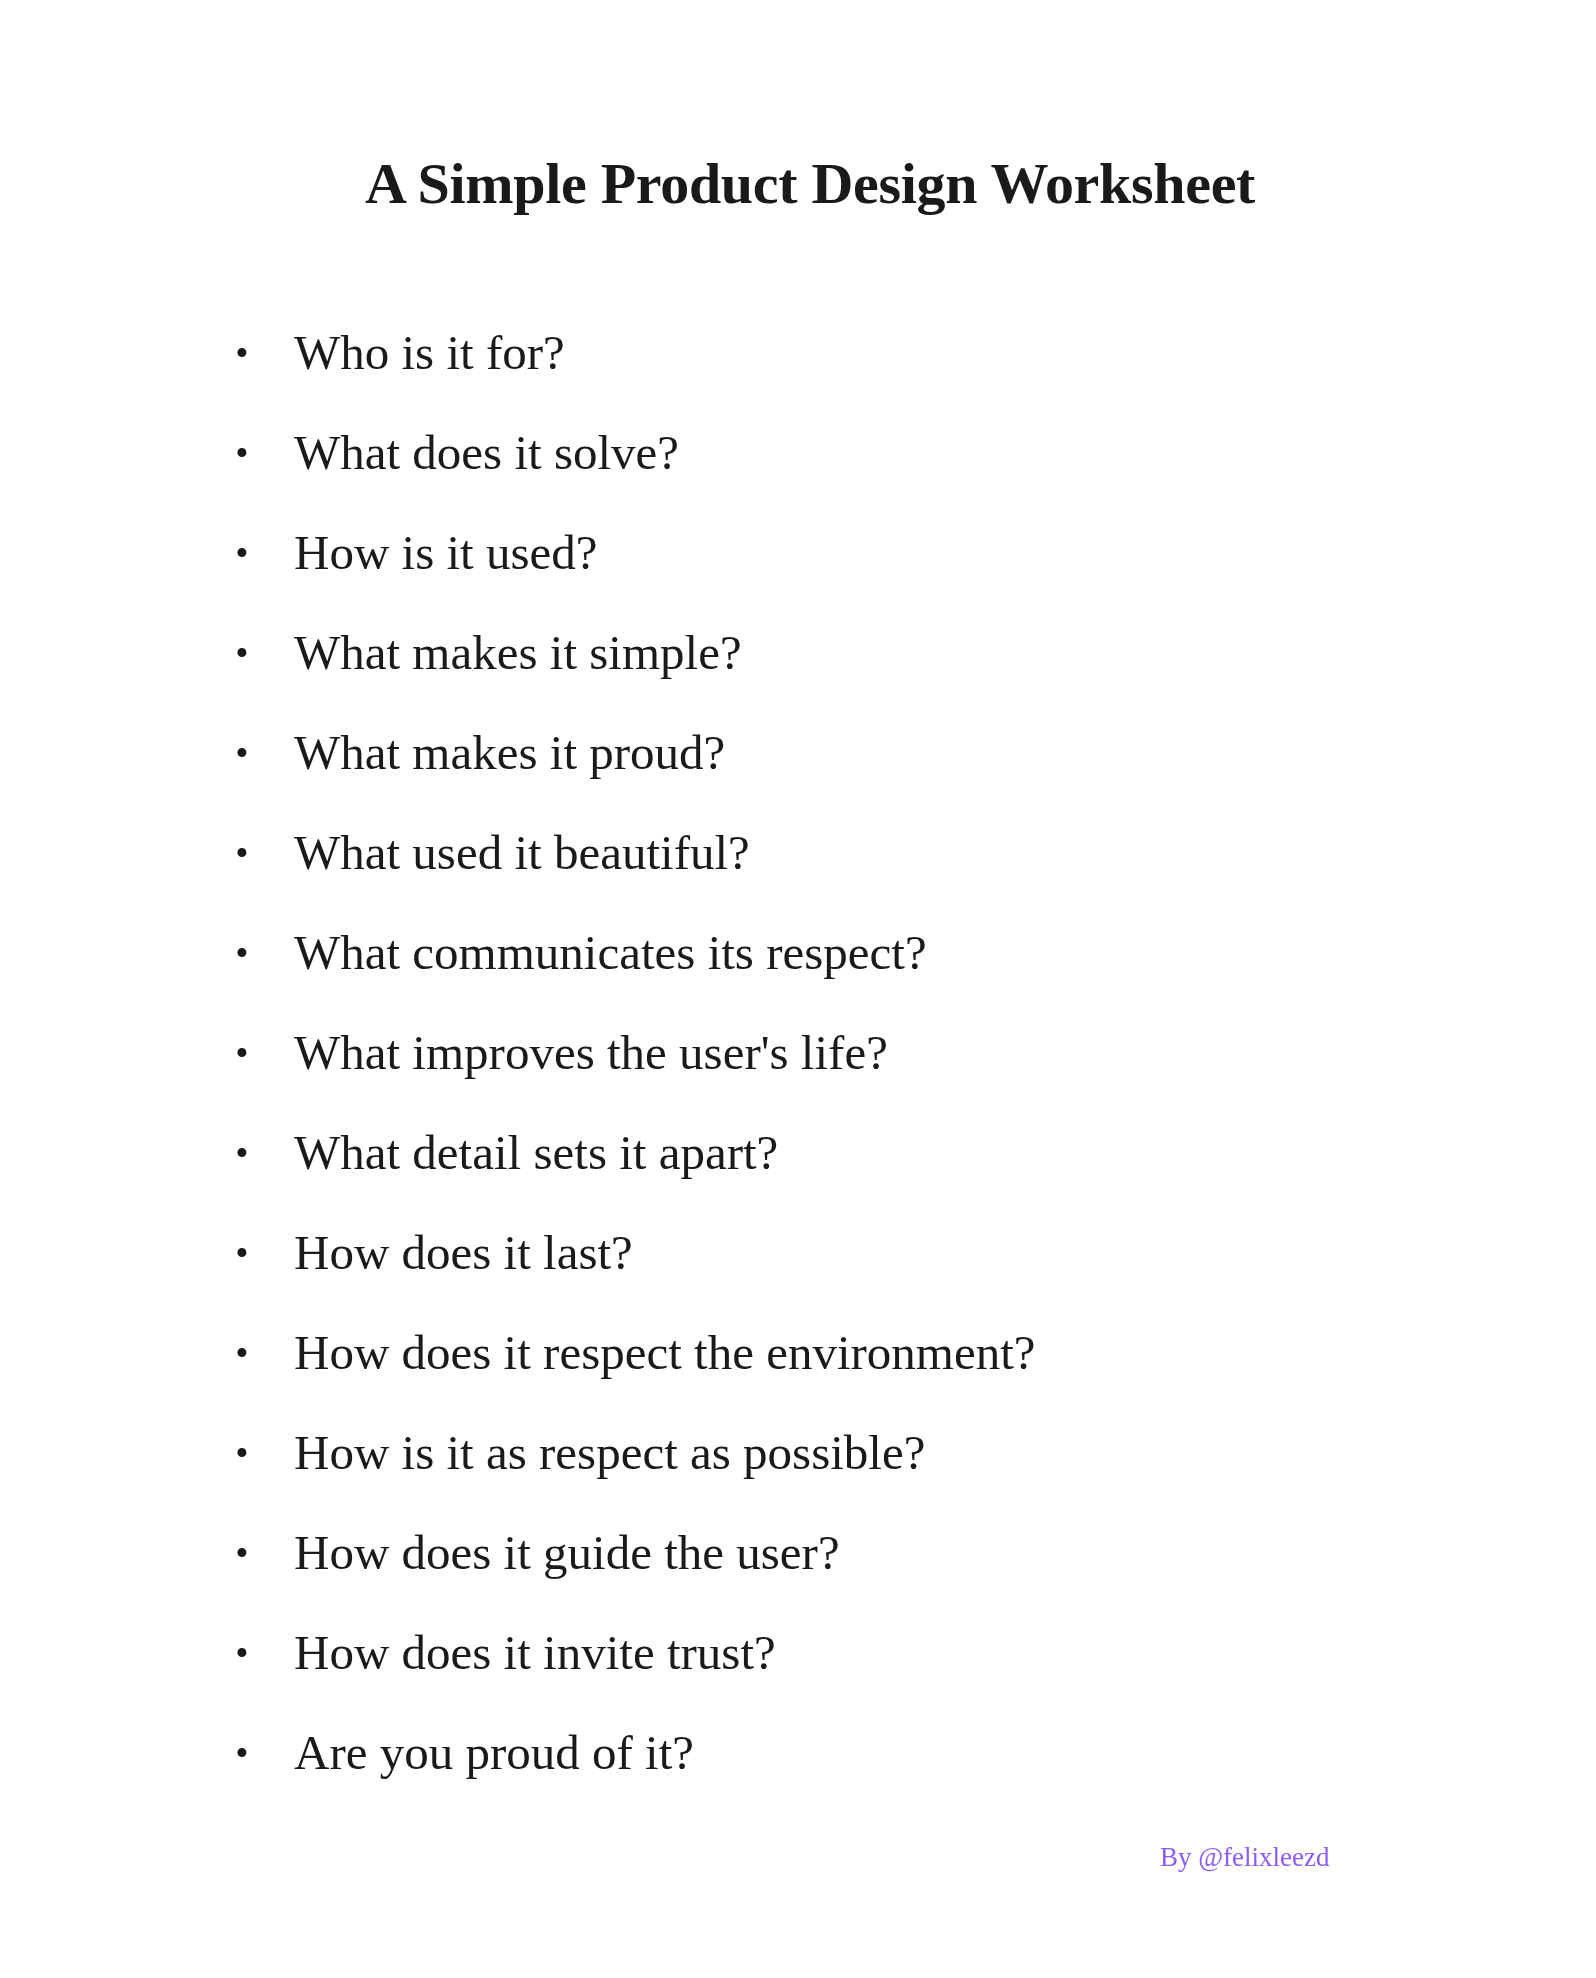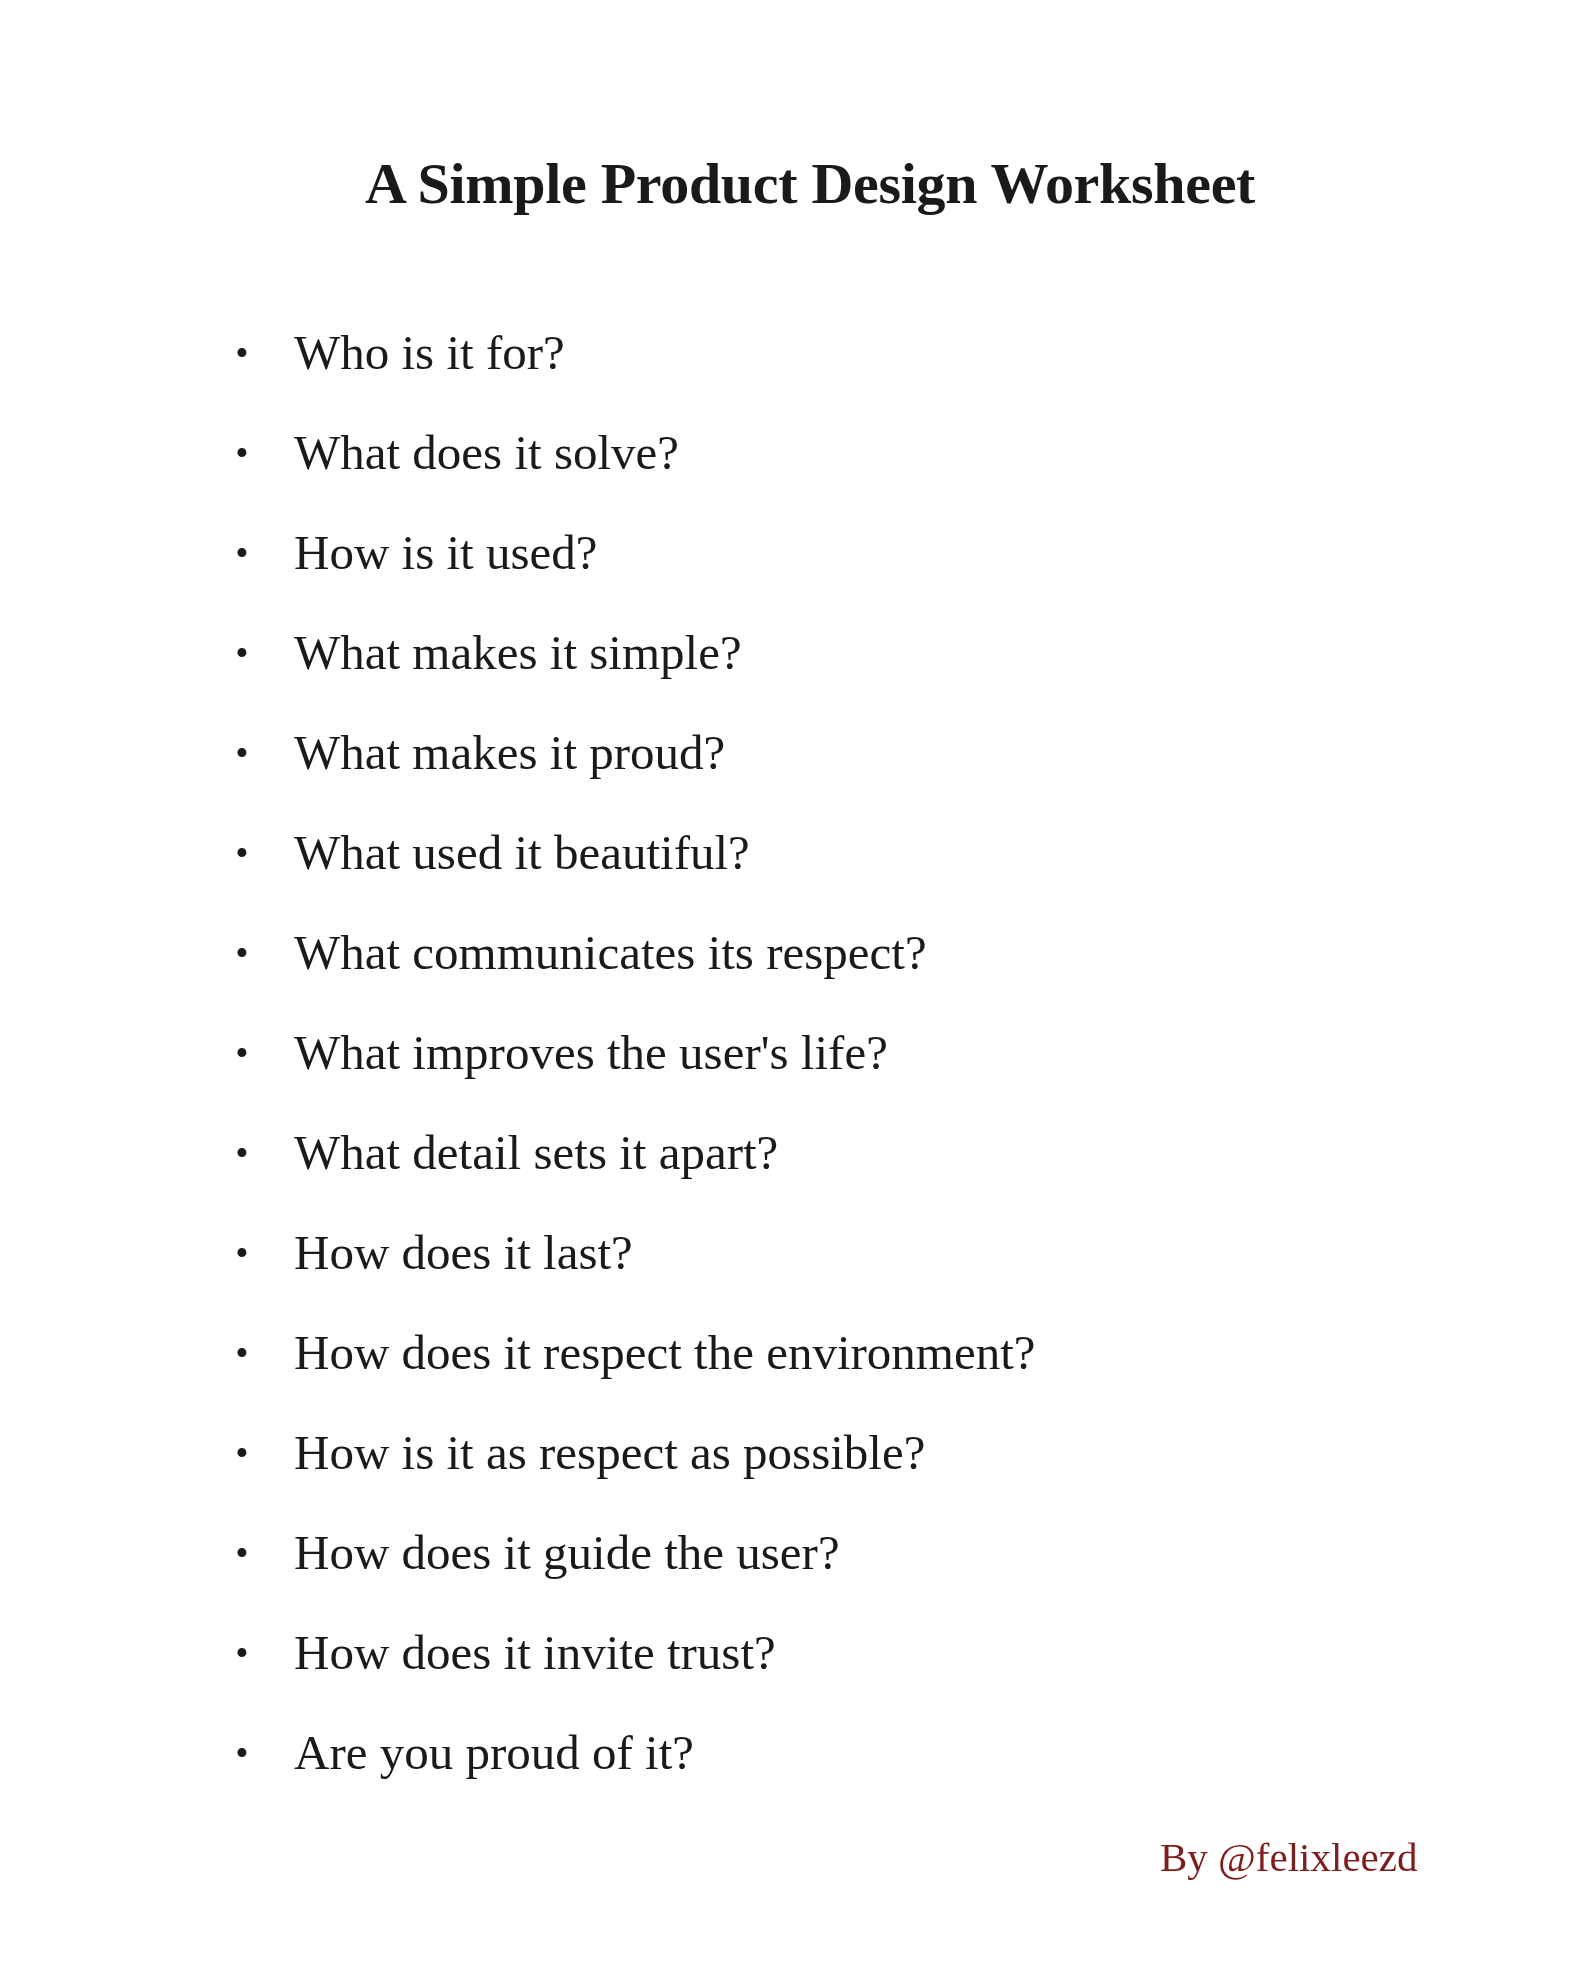--- a/index.html
+++ b/index.html
@@ -50,23 +50,23 @@
       position: absolute;
       left: 274px;
       top: 0;
       white-space: nowrap;
       margin-left: 20px;
     }
     .footer {
       position: absolute;
       left: 1160px;
       top: 1822px;
-      font-size: 41px;
+      font-size: 27px;
       line-height: 70px;
-      color: #7f1d1d;
+      color: #8b5cf6;
       white-space: nowrap;
     }
   </style>
 </head>
 <body>
 
 <h1 class="title">A Simple Product Design Worksheet</h1>
 
 <ul class="list">
   <li class="item">

